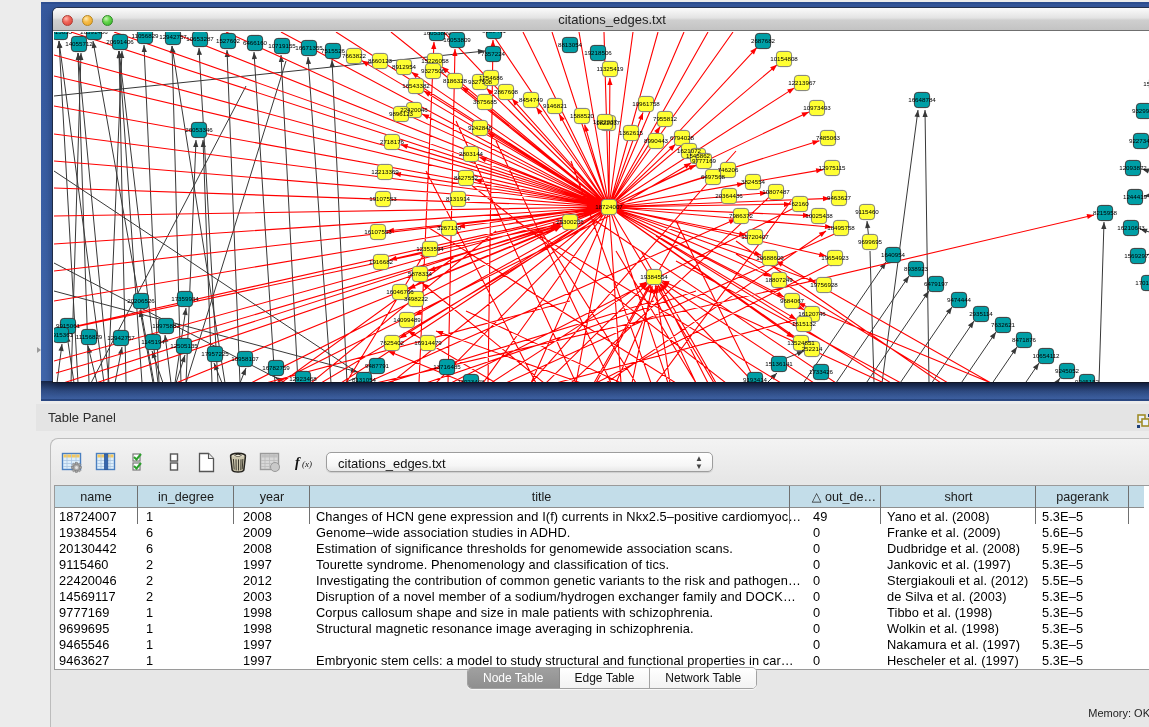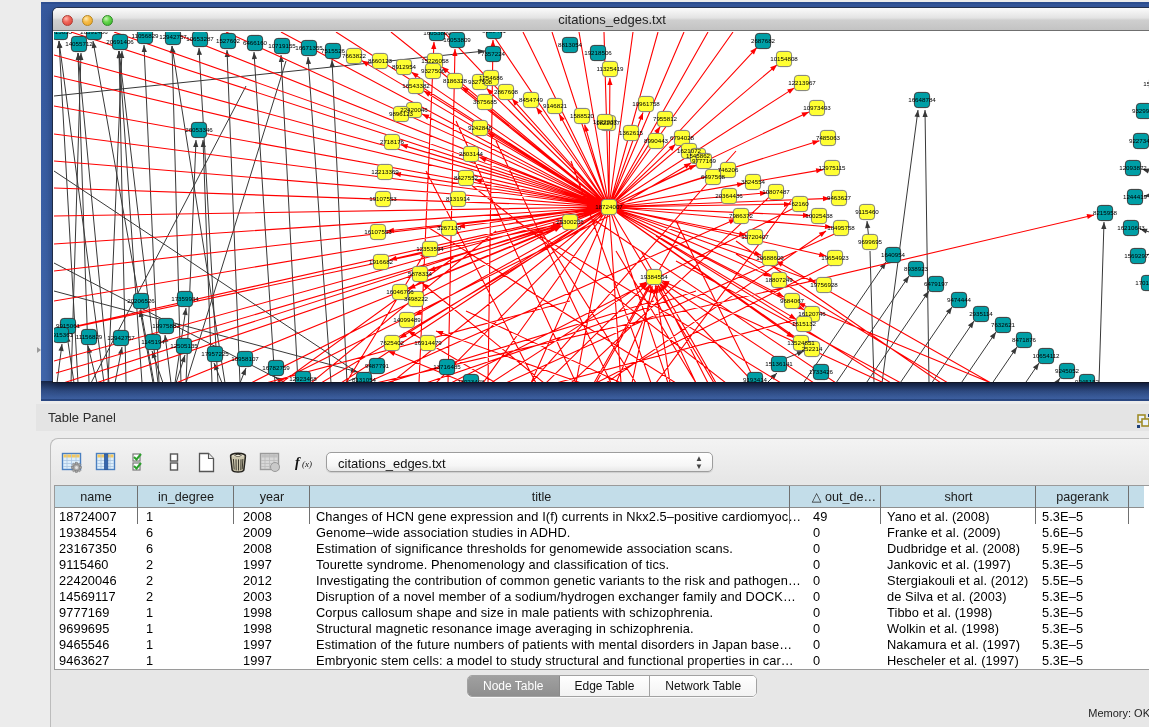--- a/index.html
+++ b/index.html
@@ -45,21 +45,21 @@
 #tbl { position:absolute; left:3px; top:46px; width:1119px; height:185px; background:#fff; border:1px solid #9a9a9a; }
 #thead { position:absolute; left:0; top:0; width:1089px; height:22px; background:#c3dde9; border-bottom:1px solid #8e8e8e; }
 .th { position:absolute; top:0; height:38px; font-size:12.6px; color:#1b1b1b; text-align:center; line-height:22px; border-right:1px solid #707070; }
 .rows { position:absolute; left:0; top:23px; width:1075px; font-size:12.8px; color:#000; letter-spacing:0.1px; }
 .tr { position:relative; height:16px; line-height:16px; white-space:nowrap; }
 .td { position:absolute; top:0; overflow:hidden; }
 
 #vsb { position:absolute; right:2px; top:24px; width:13px; height:158px; background:#fafafa; border-left:1px solid #e3e3e3; }
 #vsb .thumb { position:absolute; left:1px; top:0px; width:10px; height:23px; background:linear-gradient(90deg,#c9c9c9,#ababab); border-radius:5px; border:1px solid #9e9e9e; }
 
-#tabs { position:absolute; left:416px; top:236px; height:22px; display:flex; border:1px solid #a2a2a2; border-radius:5px; overflow:hidden; background:#fff; box-shadow:0 1px 0 rgba(255,255,255,0.7); }
+#tabs { position:absolute; left:416px; top:228px; height:22px; display:flex; border:1px solid #a2a2a2; border-radius:5px; overflow:hidden; background:#fff; box-shadow:0 1px 0 rgba(255,255,255,0.7); }
 #tabs .tab { height:22px; line-height:21px; font-size:12px; padding:0 15px; color:#111; background:linear-gradient(180deg,#ffffff,#f1f1f1); border-right:1px solid #a2a2a2; }
 #tabs .tab.sel { background:linear-gradient(180deg,#a0a0a0,#8d8d8d); color:#fff; border-right:1px solid #8a8a8a; }
 #tabs .tab:last-child { border-right:none; }
 
 #status { position:absolute; left:0; top:260px; width:1126px; height:27px; }
 #status .mem { position:absolute; right:27px; top:8px; font-size:11px; color:#1c1c1c; }
 #status .dot { position:absolute; right:10px; top:6px; width:13px; height:13px; border-radius:50%; background:radial-gradient(circle at 38% 32%, #7be35f, #35b627 60%, #2b9e1e); border:1px solid #267a17; }
 </style>
 </head>
 <body>
@@ -617,21 +617,21 @@
             <div class="tr">
               <span class="td" style="left:4px;">19384554</span>
               <span class="td" style="left:91px;">6</span>
               <span class="td" style="left:188px;">2009</span>
               <span class="td" style="left:261px;">Genome–wide association studies in ADHD.</span>
               <span class="td" style="left:758px;">0</span>
               <span class="td" style="left:832px;">Franke et al. (2009)</span>
               <span class="td" style="left:987px;text-align:center;">5.6E–5</span>
             </div>
             <div class="tr">
-              <span class="td" style="left:4px;">23167350</span>
+              <span class="td" style="left:4px;">20130442</span>
               <span class="td" style="left:91px;">6</span>
               <span class="td" style="left:188px;">2008</span>
               <span class="td" style="left:261px;">Estimation of significance thresholds for genomewide association scans.</span>
               <span class="td" style="left:758px;">0</span>
               <span class="td" style="left:832px;">Dudbridge et al. (2008)</span>
               <span class="td" style="left:987px;">5.9E–5</span>
             </div>
             <div class="tr">
               <span class="td" style="left:4px;">9115460</span>
               <span class="td" style="left:91px;">2</span>
@@ -674,21 +674,20 @@
               <span class="td" style="left:188px;">1998</span>
               <span class="td" style="left:261px;">Structural magnetic resonance image averaging in schizophrenia.</span>
               <span class="td" style="left:758px;">0</span>
               <span class="td" style="left:832px;">Wolkin et al. (1998)</span>
               <span class="td" style="left:987px;">5.3E–5</span>
             </div>
             <div class="tr">
               <span class="td" style="left:4px;">9465546</span>
               <span class="td" style="left:91px;">1</span>
               <span class="td" style="left:188px;">1997</span>
-              <span class="td" style="left:261px;">Estimation of the future numbers of patients with mental disorders in Japan base…</span>
               <span class="td" style="left:758px;">0</span>
               <span class="td" style="left:832px;">Nakamura et al. (1997)</span>
               <span class="td" style="left:987px;">5.3E–5</span>
             </div>
             <div class="tr">
               <span class="td" style="left:4px;">9463627</span>
               <span class="td" style="left:91px;">1</span>
               <span class="td" style="left:188px;">1997</span>
               <span class="td" style="left:261px;">Embryonic stem cells: a model to study structural and functional properties in car…</span>
               <span class="td" style="left:758px;">0</span>

